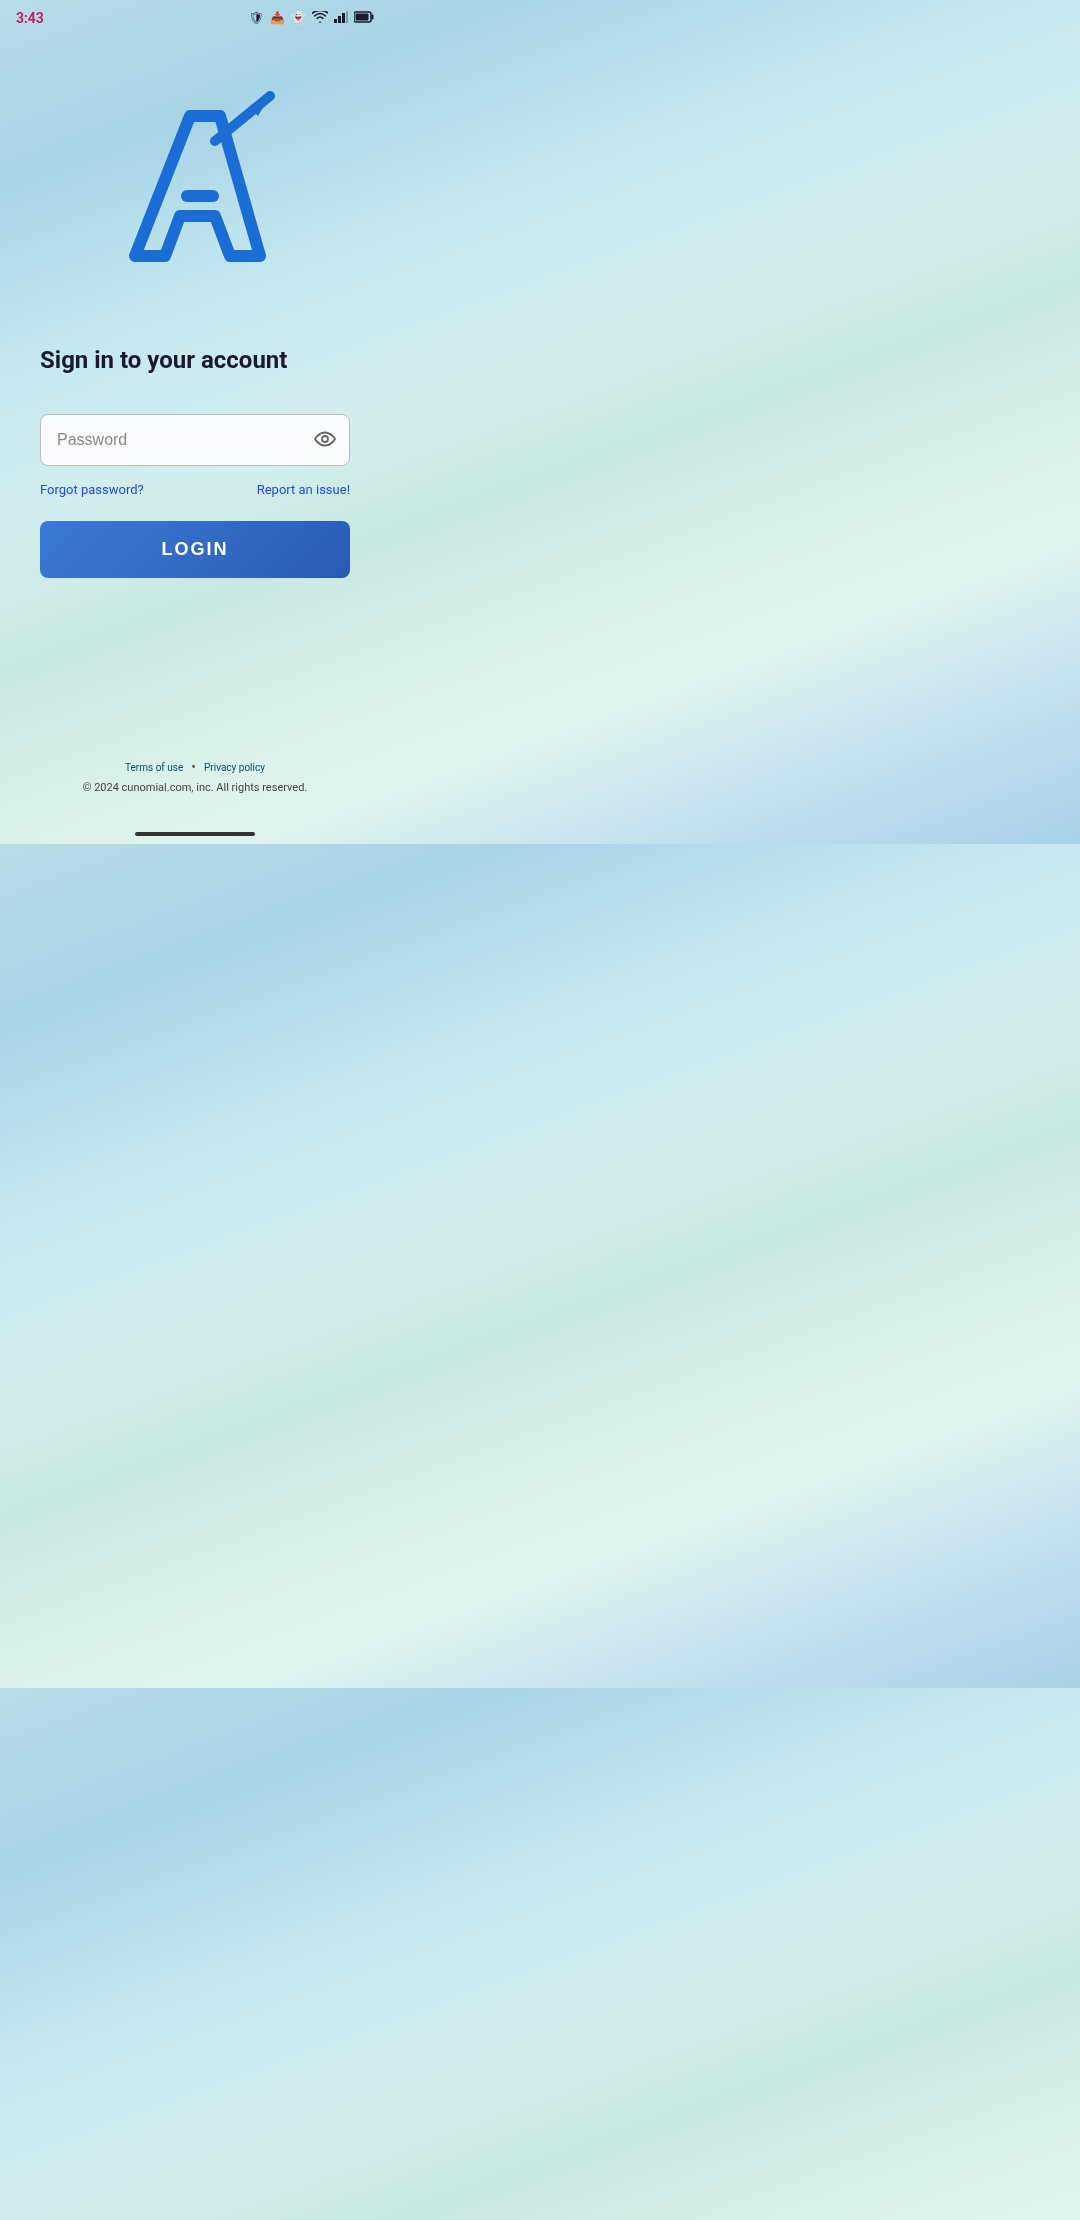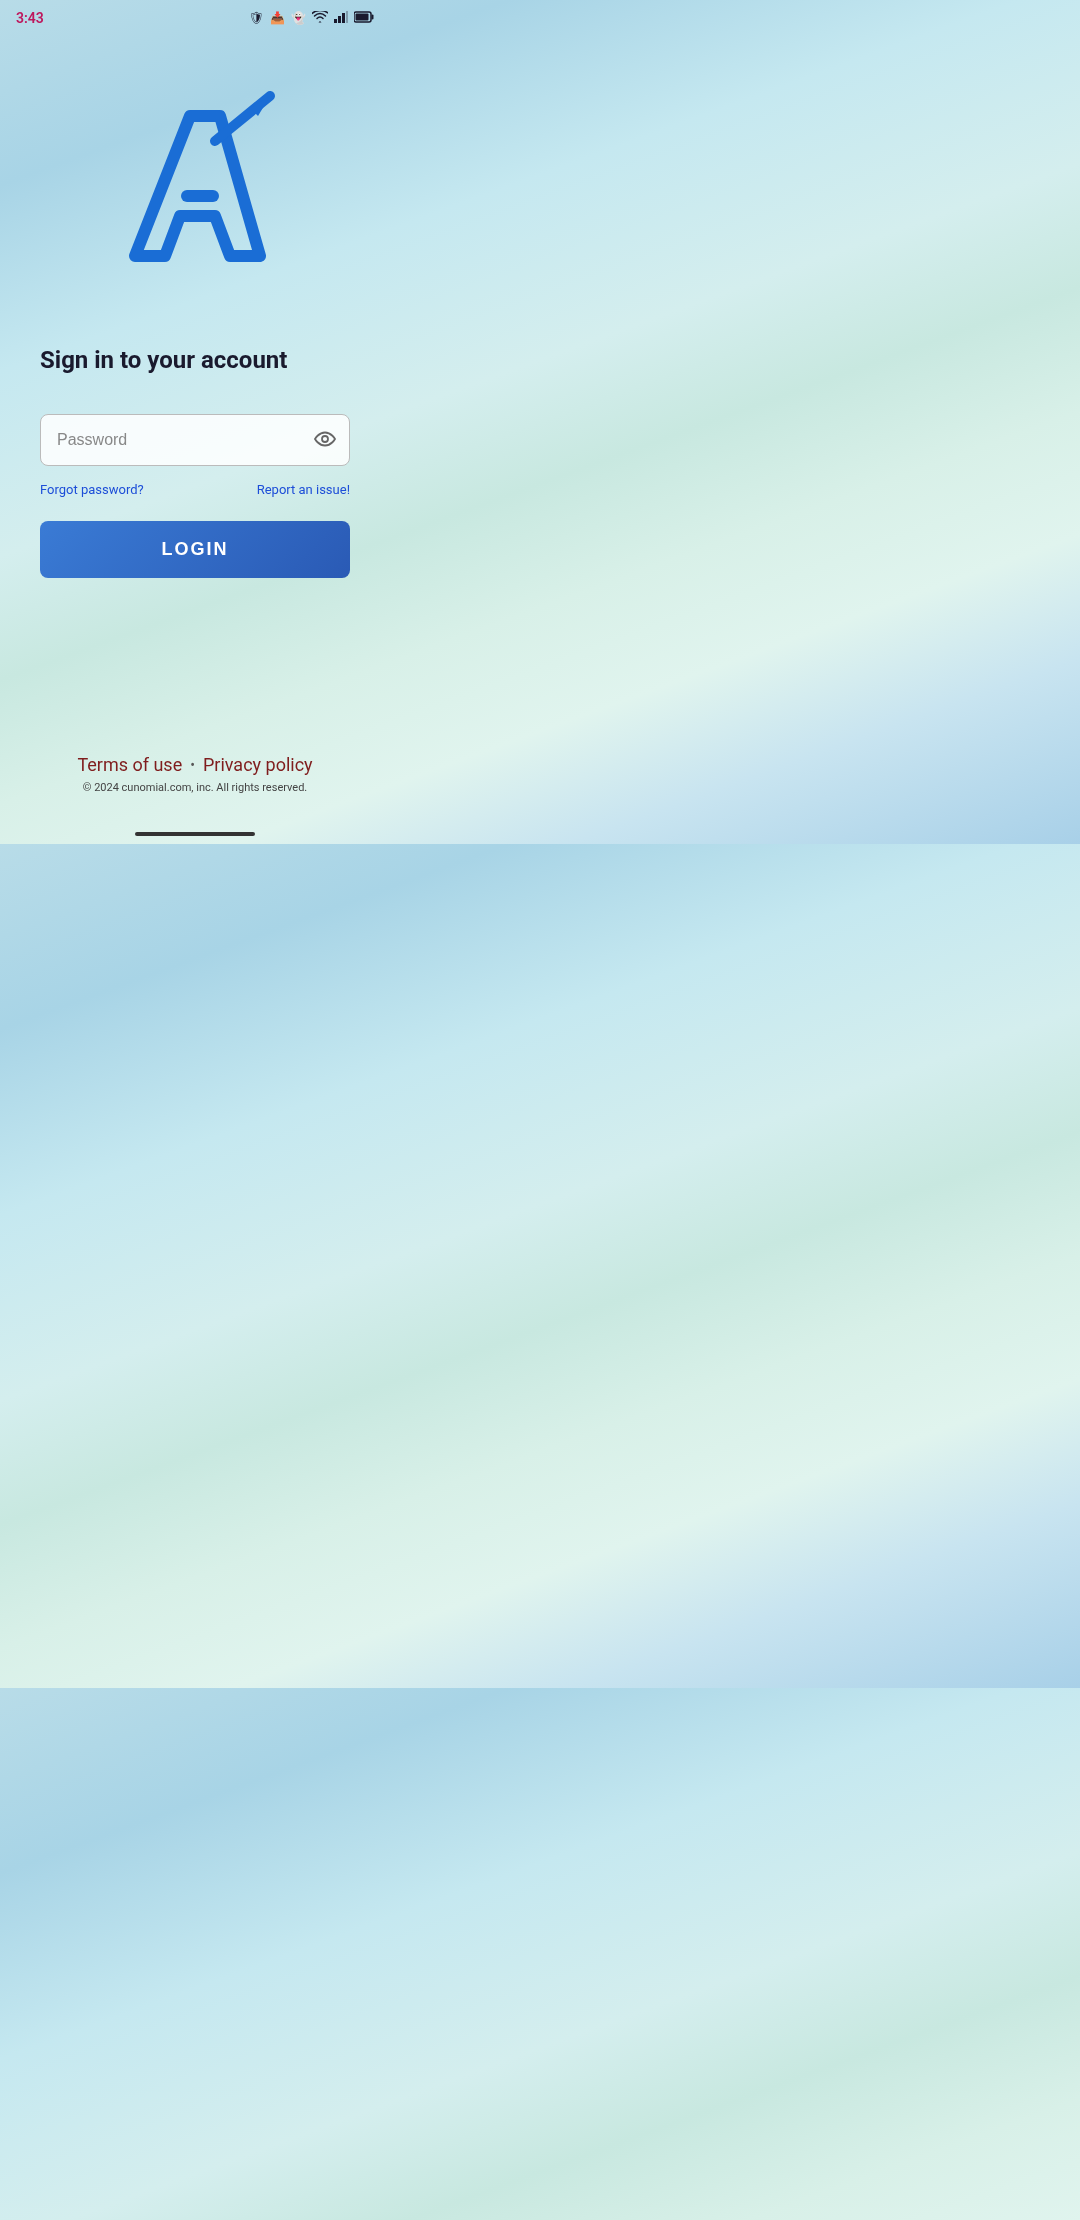--- a/index.html
+++ b/index.html
@@ -145,22 +145,22 @@
 
     .footer-links {
       display: flex;
       justify-content: center;
       align-items: center;
       gap: 8px;
       margin-bottom: 6px;
     }
 
     .footer-link {
-      color: #7f1d1d;
-      font-size: 18px;
+      color: #0c4a6e;
+      font-size: 10px;
       cursor: pointer;
       text-decoration: none;
     }
 
     .footer-separator {
       color: #555;
       font-size: 14px;
     }
 
     .footer-copyright {

